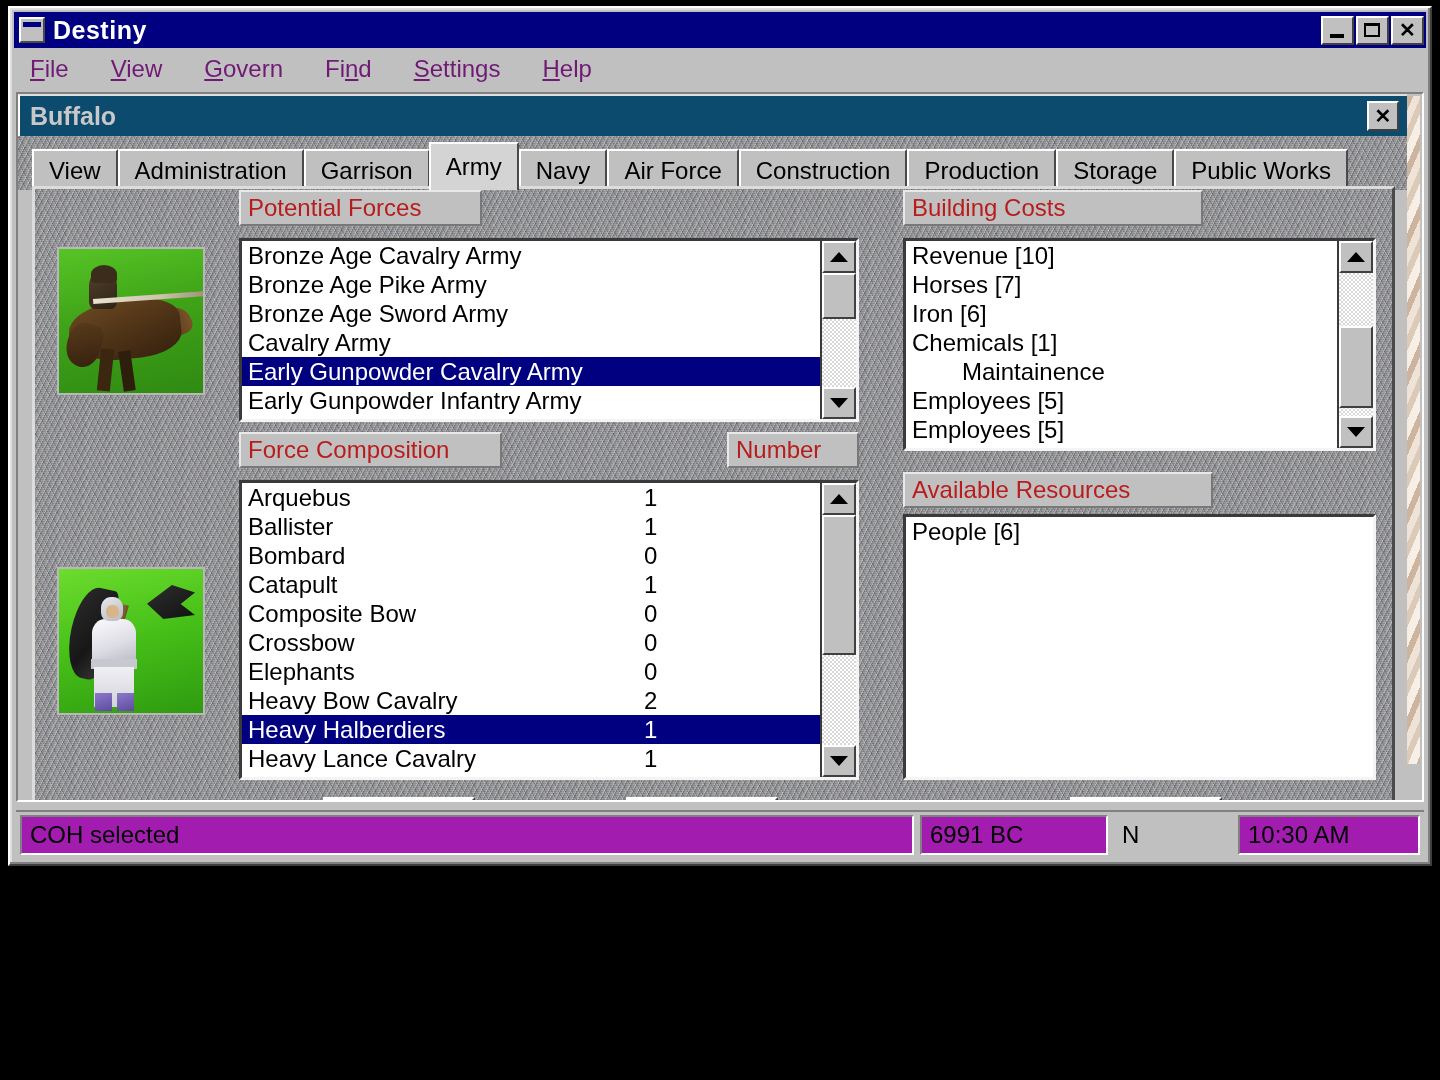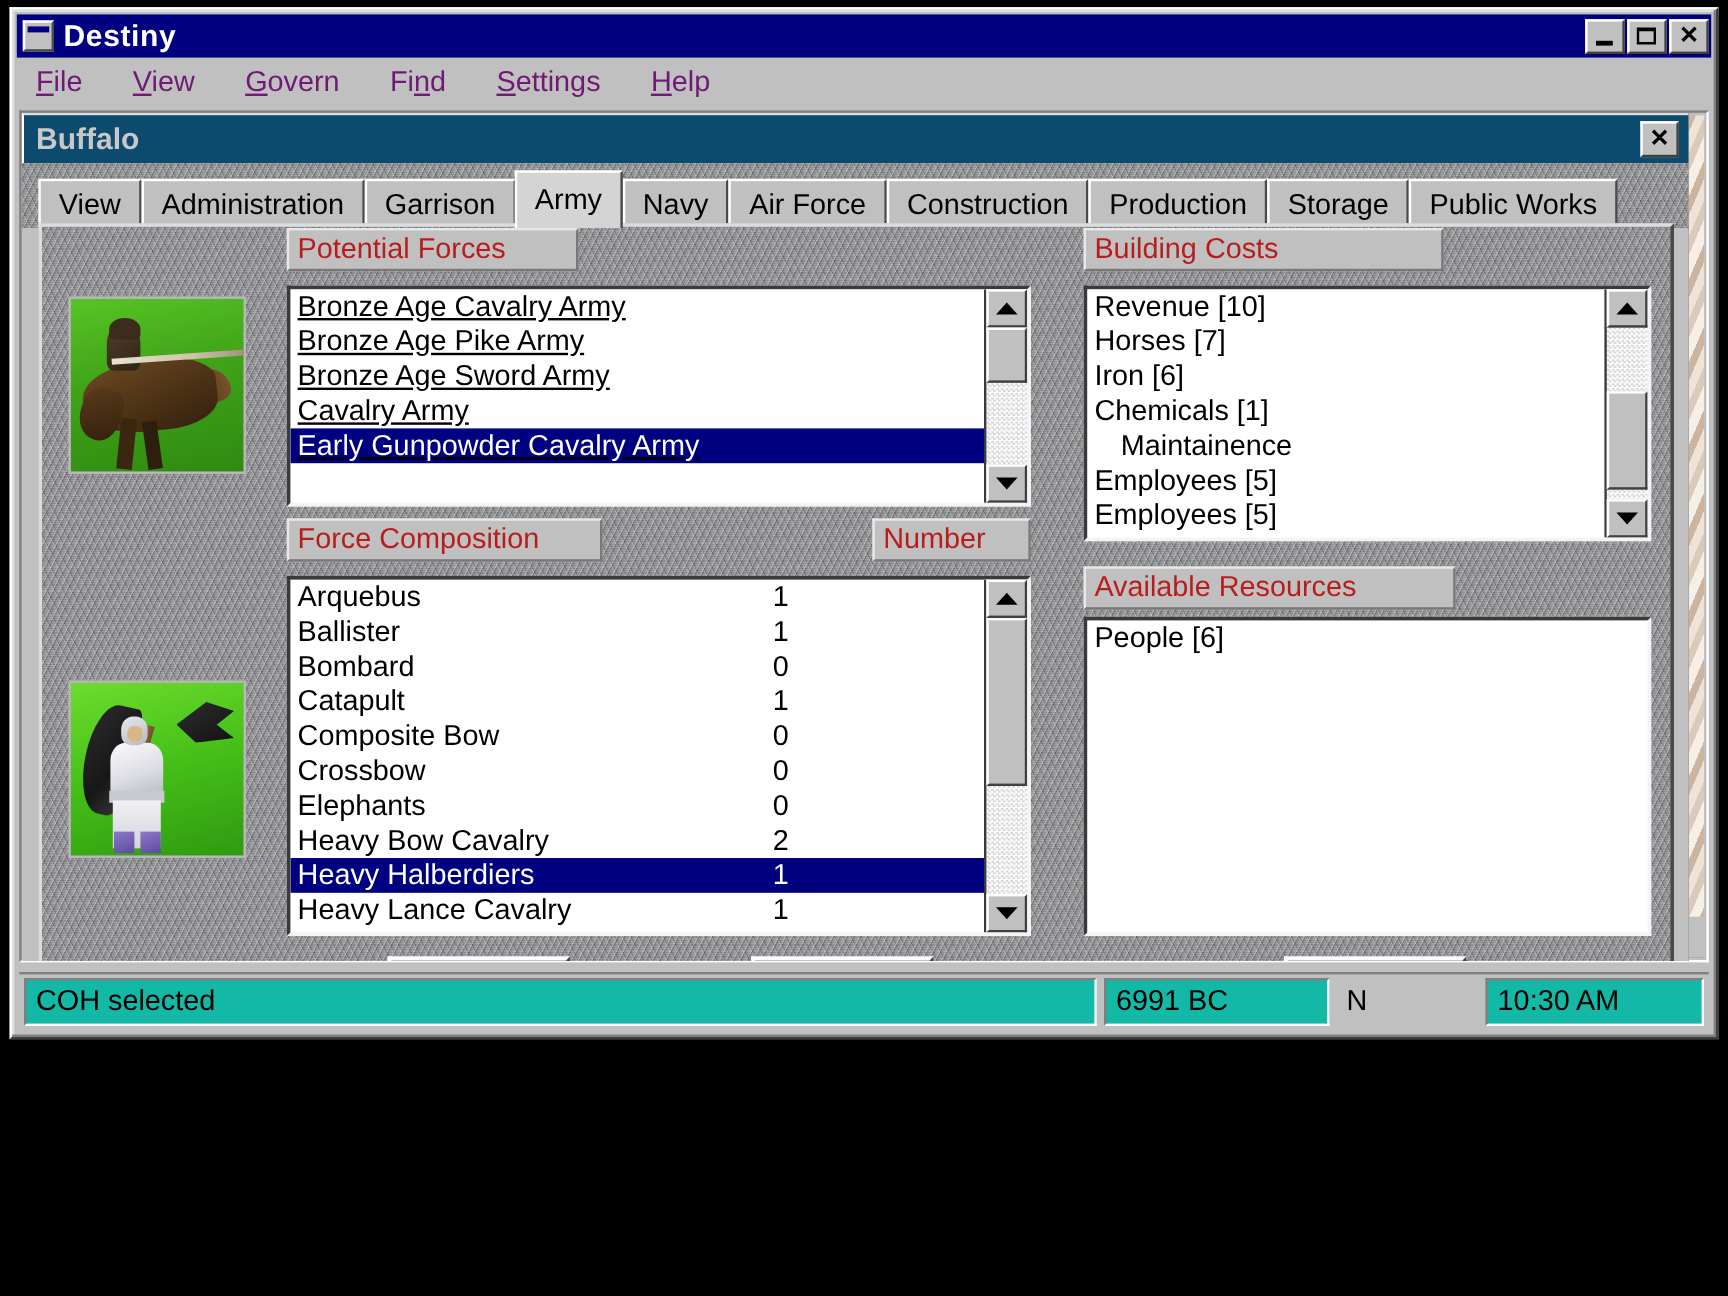--- a/index.html
+++ b/index.html
@@ -416,21 +416,21 @@
     position: absolute;
     left: 6px; right: 6px; bottom: 6px; height: 48px;
     background: #c0c0c0;
     border-top: 2px solid #808080;
     display: flex; align-items: center;
     padding: 3px 4px;
     box-sizing: border-box;
   }
   .status-panel {
     height: 40px;
-    background: #14b8a6;
+    background: #a21caf;
     border-top: 2px solid #808080;
     border-left: 2px solid #808080;
     border-right: 2px solid #ffffff;
     border-bottom: 2px solid #ffffff;
     box-sizing: border-box;
     display: flex; align-items: center;
     padding-left: 8px;
     font-size: 24px; color: #000;
     line-height: 1;
     margin-right: 6px;
@@ -538,35 +538,38 @@
           <div class="sprite" id="hb-face"></div>
           <div class="sprite" id="hb-belt"></div>
           <div class="sprite" id="hb-legs"></div>
           <div class="sprite" id="hb-boot1"></div>
           <div class="sprite" id="hb-boot2"></div>
         </div>
 
         <div class="grouplabel" style="left:204px; top:1px; width:243px; height:36px;">Potential Forces</div>
 
         <div class="listbox" style="left:204px; top:49px; width:620px; height:184px;">
-          <div class="list-rows" style="right:32px;text-decoration:underline;">
+          <div class="list-rows" style="right:32px;">
             <div class="row">
                 <span class="rname">Bronze Age Cavalry Army</span>
               </div>
             <div class="row">
                 <span class="rname">Bronze Age Pike Army</span>
               </div>
             <div class="row">
                 <span class="rname">Bronze Age Sword Army</span>
               </div>
             <div class="row">
                 <span class="rname">Cavalry Army</span>
               </div>
             <div class="row sel">
                 <span class="rname">Early Gunpowder Cavalry Army</span>
+              </div>
+            <div class="row">
+                <span class="rname">Early Gunpowder Infantry Army</span>
               </div>
           </div>
           <div class="vscroll">
             <div class="sb-btn up">
                 <span class="arrow-up"></span>
               </div>
             <div class="sb-thumb" style="top:32px; height:46px;"></div>
             <div class="sb-btn down">
                 <span class="arrow-down"></span>
               </div>
@@ -643,21 +646,21 @@
               </div>
             <div class="row">
                 <span>Horses [7]</span>
               </div>
             <div class="row">
                 <span>Iron [6]</span>
               </div>
             <div class="row">
                 <span>Chemicals [1]</span>
               </div>
-            <div class="row" style="padding-left:28px;">
+            <div class="row" style="padding-left:56px;">
                 <span>Maintainence</span>
               </div>
             <div class="row">
                 <span>Employees [5]</span>
               </div>
             <div class="row">
                 <span>Employees [5]</span>
               </div>
           </div>
           <div class="vscroll">

